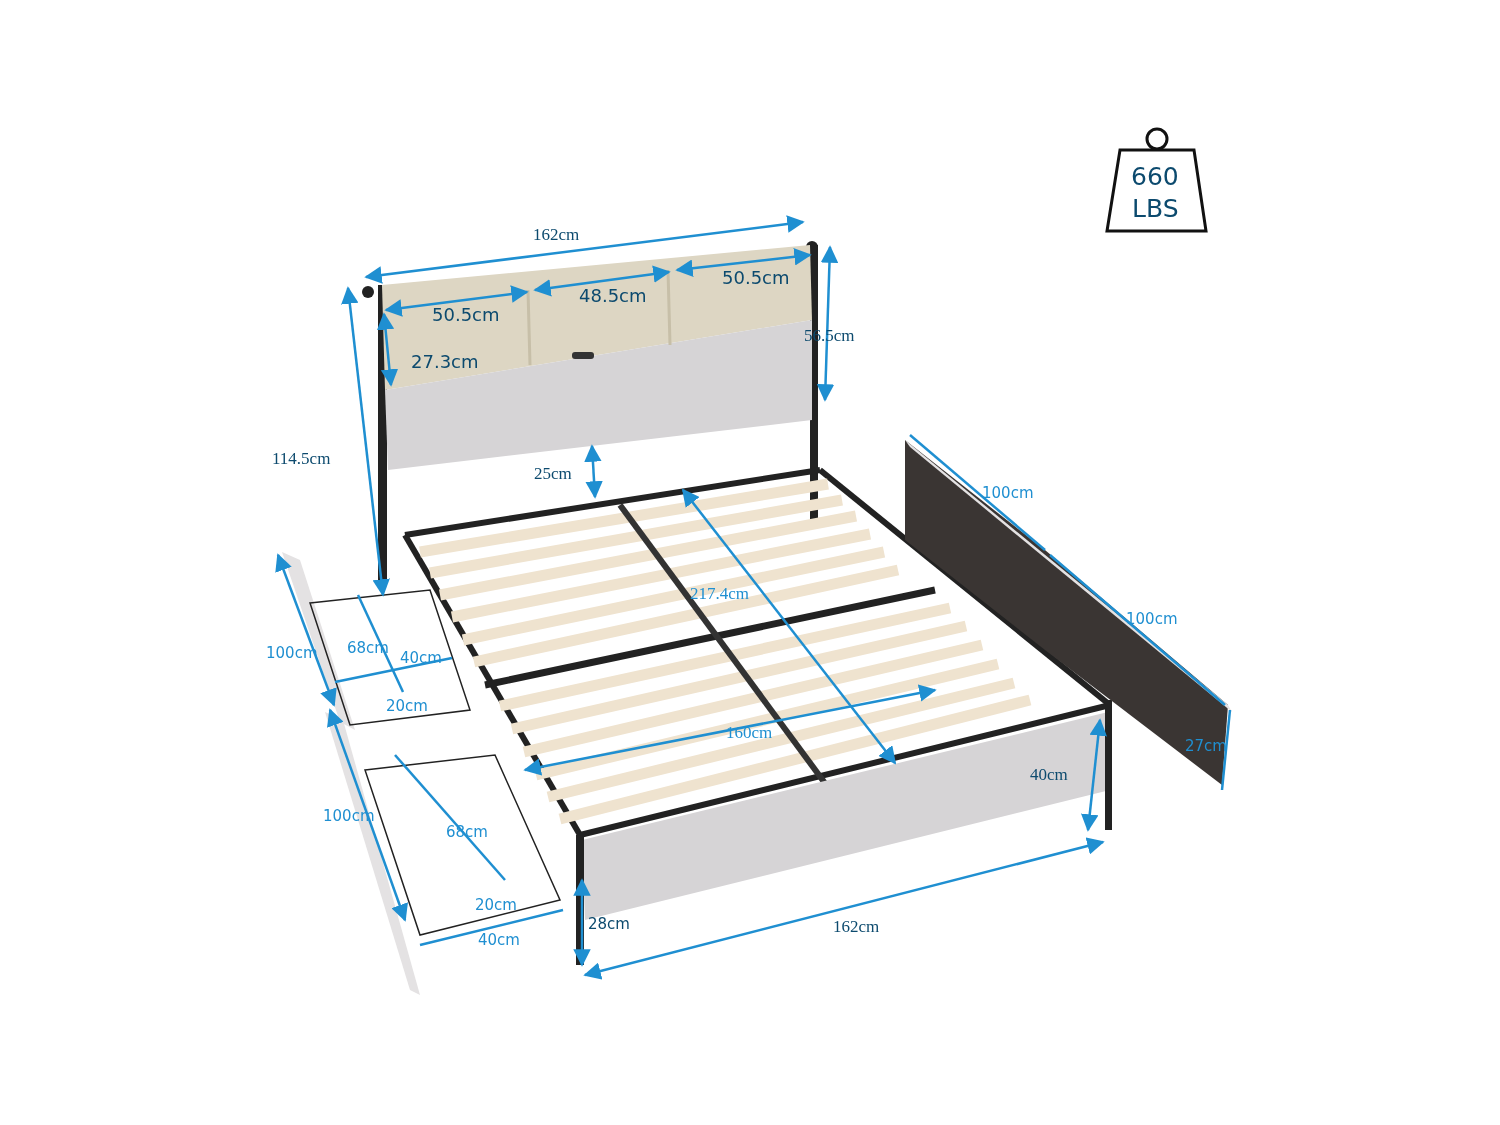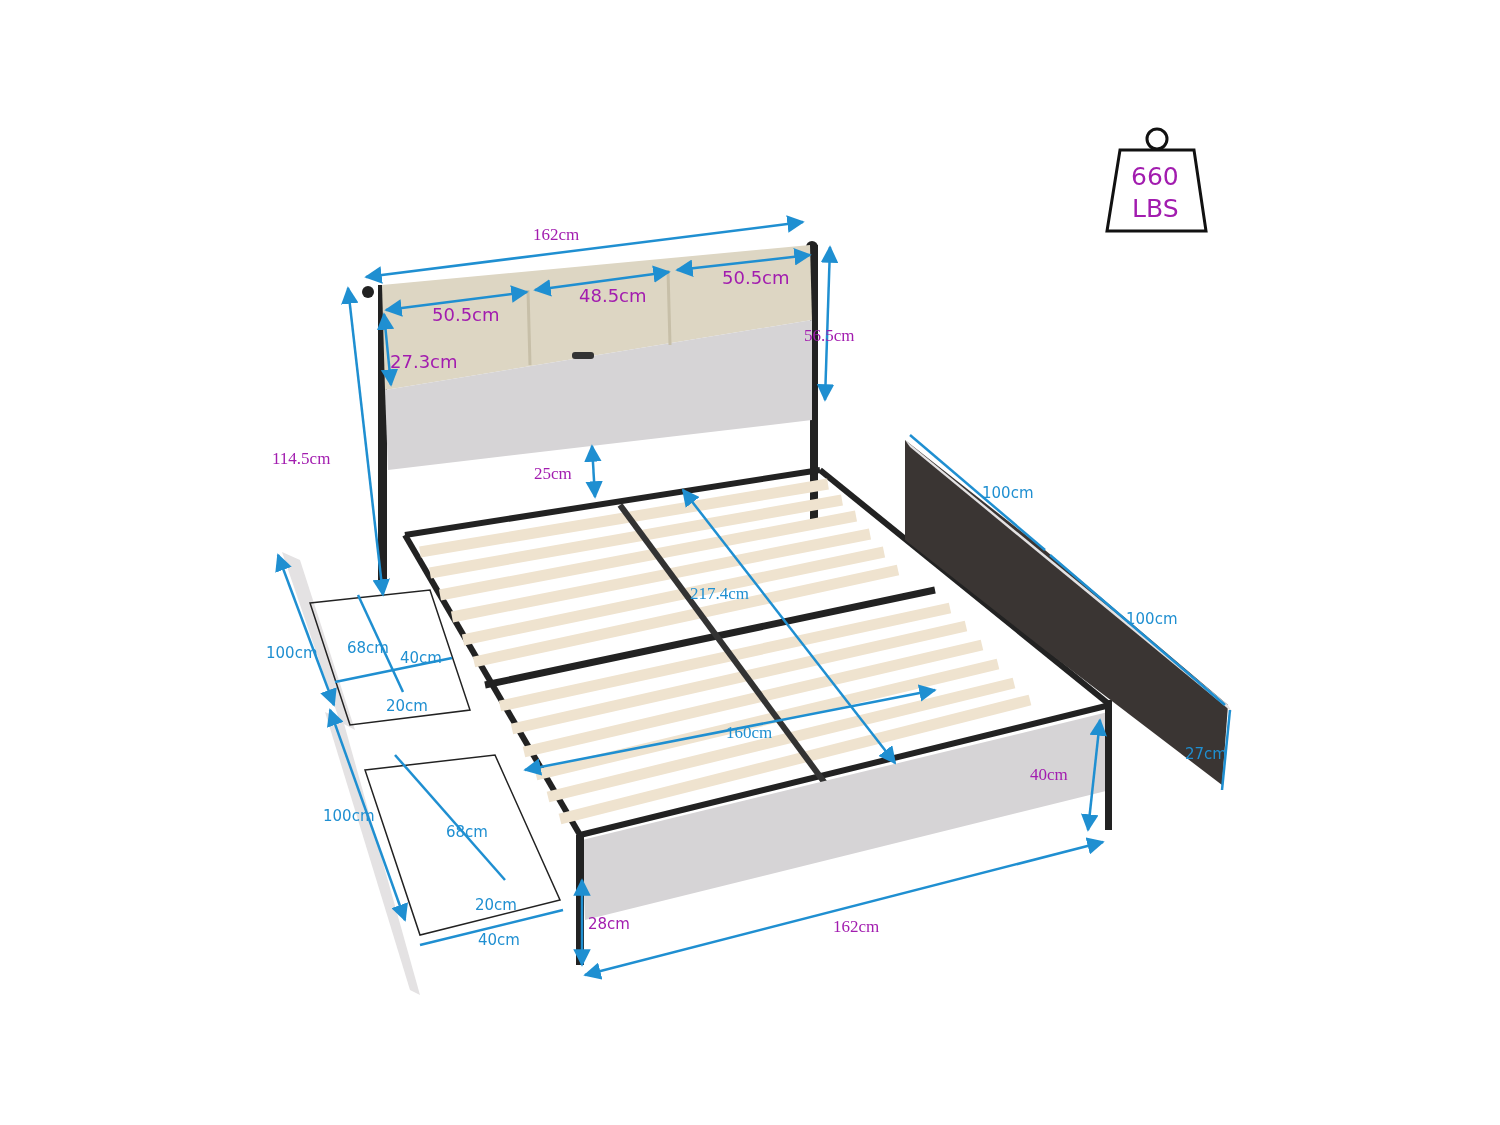--- a/index.html
+++ b/index.html
@@ -1,19 +1,19 @@
 <!DOCTYPE html>
 <html><head>
   <meta charset="utf-8">
   <style>
     html, body { margin:0; padding:0; background:#ffffff; }
     body { width:1500px; height:1125px; position:relative; overflow:hidden; font-family:"Liberation Sans", sans-serif; }
     #stage { position:absolute; left:0; top:0; width:1500px; height:1125px; }
     .lbl { position:absolute; white-space:nowrap; font-family:"DejaVu Sans", sans-serif; }
-    .lbl.black { color:#a21caf; }
+    .lbl.black { color:#0c4a6e; }
     .lbl.blue { color:#1f8fd1; }
     .big { font-size:17px;font-family:Liberation Serif, serif; }
     .med { font-size:18px; }
     .sm { font-size:15px; }
   </style>
 </head>
 <body>
 
 <div id="stage">
   <svg width="1500" height="1125" viewBox="0 0 1500 1125" xmlns="http://www.w3.org/2000/svg">
@@ -109,21 +109,21 @@
 
   
   <div class="lbl black" style="left:1131px;top:162px;font-size:25px;">660</div>
   <div class="lbl black" style="left:1132px;top:194px;font-size:25px;">LBS</div>
 
   
   <div class="lbl black big" style="left:533px;top:225px;">162cm</div>
   <div class="lbl black med" style="left:432px;top:304px;">50.5cm</div>
   <div class="lbl black med" style="left:579px;top:285px;">48.5cm</div>
   <div class="lbl black med" style="left:722px;top:267px;">50.5cm</div>
-  <div class="lbl black med" style="left:390px;top:351px;">27.3cm</div>
+  <div class="lbl black med" style="left:390px;top:351px;padding-left:21px;">27.3cm</div>
   <div class="lbl black big" style="left:804px;top:326px;">56.5cm</div>
   <div class="lbl black big" style="left:272px;top:449px;">114.5cm</div>
   <div class="lbl black big" style="left:534px;top:464px;">25cm</div>
 
   
   <div class="lbl blue big" style="left:690px;top:584px;">217.4cm</div>
   <div class="lbl blue big" style="left:726px;top:723px;">160cm</div>
   <div class="lbl black big" style="left:833px;top:917px;">162cm</div>
   <div class="lbl black sm" style="left:588px;top:915px;">28cm</div>
   <div class="lbl black big" style="left:1030px;top:765px;">40cm</div>
@@ -136,14 +136,14 @@
 
   
   <div class="lbl blue sm" style="left:323px;top:807px;">100cm</div>
   <div class="lbl blue sm" style="left:446px;top:823px;">68cm</div>
   <div class="lbl blue sm" style="left:478px;top:931px;">40cm</div>
   <div class="lbl blue sm" style="left:475px;top:896px;">20cm</div>
 
   
   <div class="lbl blue sm" style="left:982px;top:484px;">100cm</div>
   <div class="lbl blue sm" style="left:1126px;top:610px;">100cm</div>
-  <div class="lbl blue sm" style="left:1185px;top:737px;margin-top:8px;">27cm</div>
+  <div class="lbl blue sm" style="left:1185px;top:737px;">27cm</div>
 </div>
 
 </body></html>

